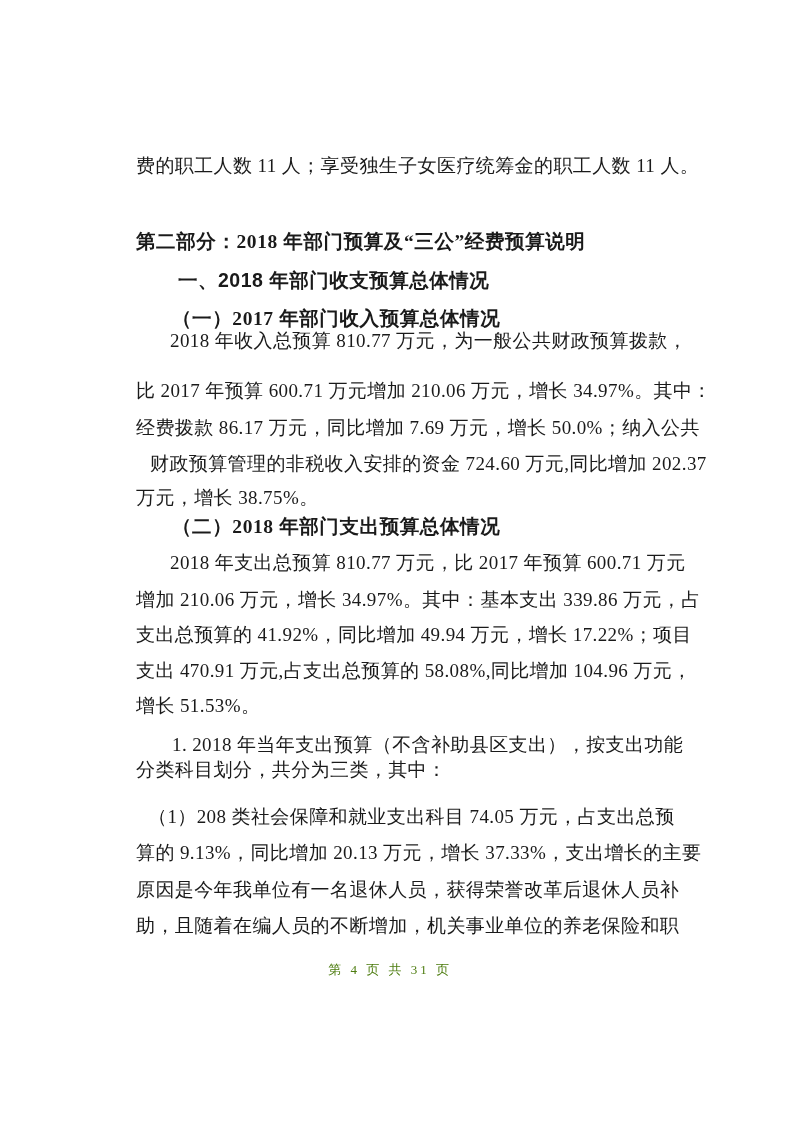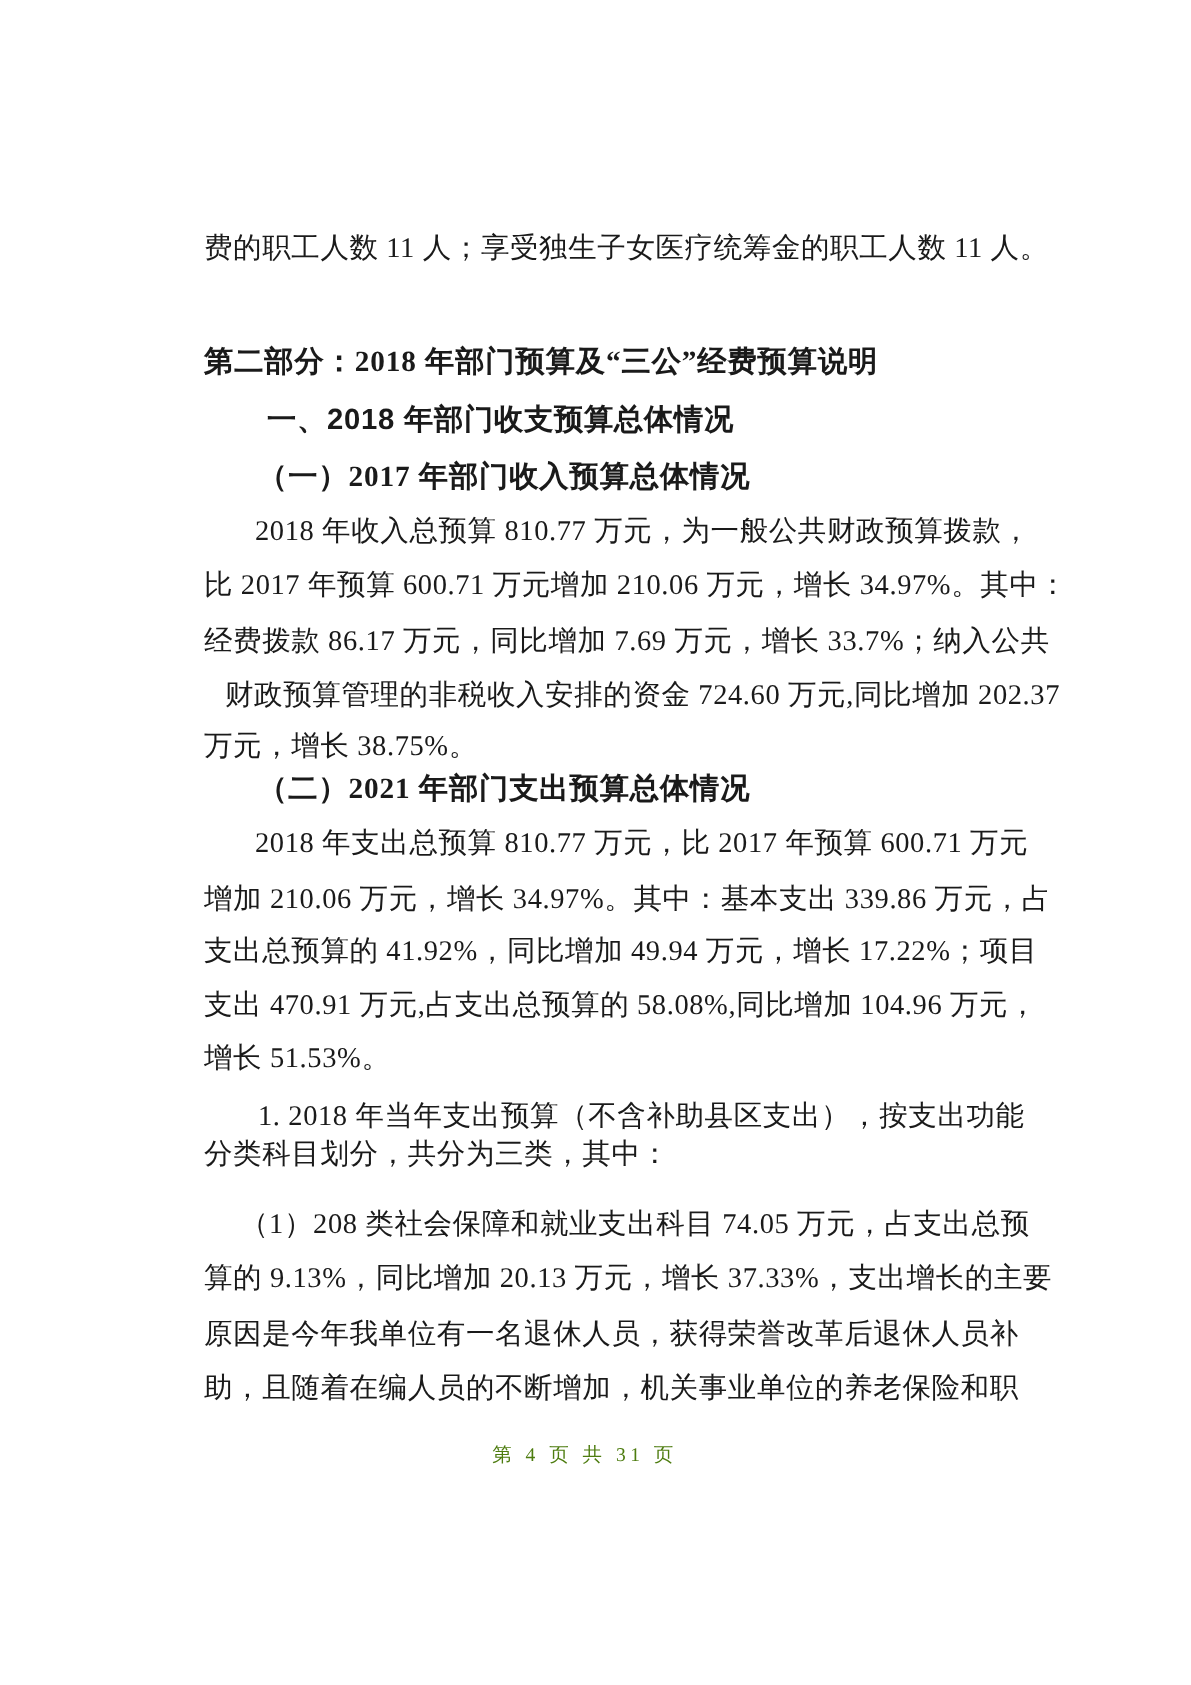--- a/index.html
+++ b/index.html
@@ -58,37 +58,37 @@
 <div class="page">
 
   <div class="ln" style="top:152px; left:136px;">费的职工人数 11 人；享受独生子女医疗统筹金的职工人数 11 人。</div>
 
   <div class="ln heading-part" style="top:228px; left:136px;">第二部分：2018 年部门预算及“三公”经费预算说明</div>
 
   <div class="ln heading-sans" style="top:266px; left:178px;">一、2018 年部门收支预算总体情况</div>
 
   <div class="ln heading-sub" style="top:305px; left:172px;">（一）2017 年部门收入预算总体情况</div>
 
-  <div class="ln" style="top:341px; left:170px;text-align:center;">2018 年收入总预算 810.77 万元，为一般公共财政预算拨款，</div>
+  <div class="ln" style="top:327px; left:170px;text-align:center;">2018 年收入总预算 810.77 万元，为一般公共财政预算拨款，</div>
   <div class="ln" style="top:377px; left:136px;">比 2017 年预算 600.71 万元增加 210.06 万元，增长 34.97%。其中：</div>
-  <div class="ln" style="top:414px; left:136px;">经费拨款 86.17 万元，同比增加 7.69 万元，增长 33.7%；纳入公共</div>
+  <div class="ln" style="top:414px; left:136px;">经费拨款 86.17 万元，同比增加 7.69 万元，增长 50.0%；纳入公共</div>
   <div class="ln" style="top:450px; left:150px;">财政预算管理的非税收入安排的资金 724.60 万元,同比增加 202.37</div>
   <div class="ln" style="top:484px; left:136px;">万元，增长 38.75%。</div>
 
-  <div class="ln heading-sub" style="top:513px; left:172px;">（二）2021 年部门支出预算总体情况</div>
+  <div class="ln heading-sub" style="top:513px; left:172px;">（二）2018 年部门支出预算总体情况</div>
 
   <div class="ln" style="top:549px; left:170px;">2018 年支出总预算 810.77 万元，比 2017 年预算 600.71 万元</div>
   <div class="ln" style="top:586px; left:136px;">增加 210.06 万元，增长 34.97%。其中：基本支出 339.86 万元，占</div>
   <div class="ln" style="top:621px; left:136px;">支出总预算的 41.92%，同比增加 49.94 万元，增长 17.22%；项目</div>
   <div class="ln" style="top:657px; left:136px;">支出 470.91 万元,占支出总预算的 58.08%,同比增加 104.96 万元，</div>
   <div class="ln" style="top:692px; left:136px;">增长 51.53%。</div>
 
   <div class="ln" style="top:731px; left:172px;">1. 2018 年当年支出预算（不含补助县区支出），按支出功能</div>
   <div class="ln" style="top:756px; left:136px;">分类科目划分，共分为三类，其中：</div>
 
-  <div class="ln" style="top:803px; left:160px;">（1）208 类社会保障和就业支出科目 74.05 万元，占支出总预</div>
+  <div class="ln" style="top:803px; left:148px;">（1）208 类社会保障和就业支出科目 74.05 万元，占支出总预</div>
   <div class="ln" style="top:839px; left:136px;">算的 9.13%，同比增加 20.13 万元，增长 37.33%，支出增长的主要</div>
   <div class="ln" style="top:876px; left:136px;">原因是今年我单位有一名退休人员，获得荣誉改革后退休人员补</div>
   <div class="ln" style="top:912px; left:136px;">助，且随着在编人员的不断增加，机关事业单位的养老保险和职</div>
 
   <div class="footer" style="top:961px;">第 4 页 共 31 页</div>
 
 </div>
 
 </body></html>

